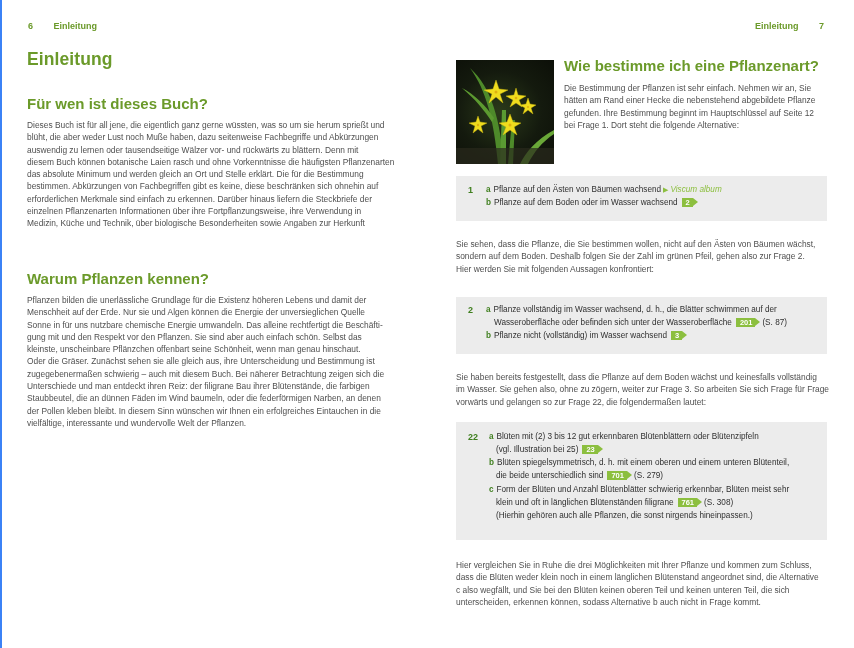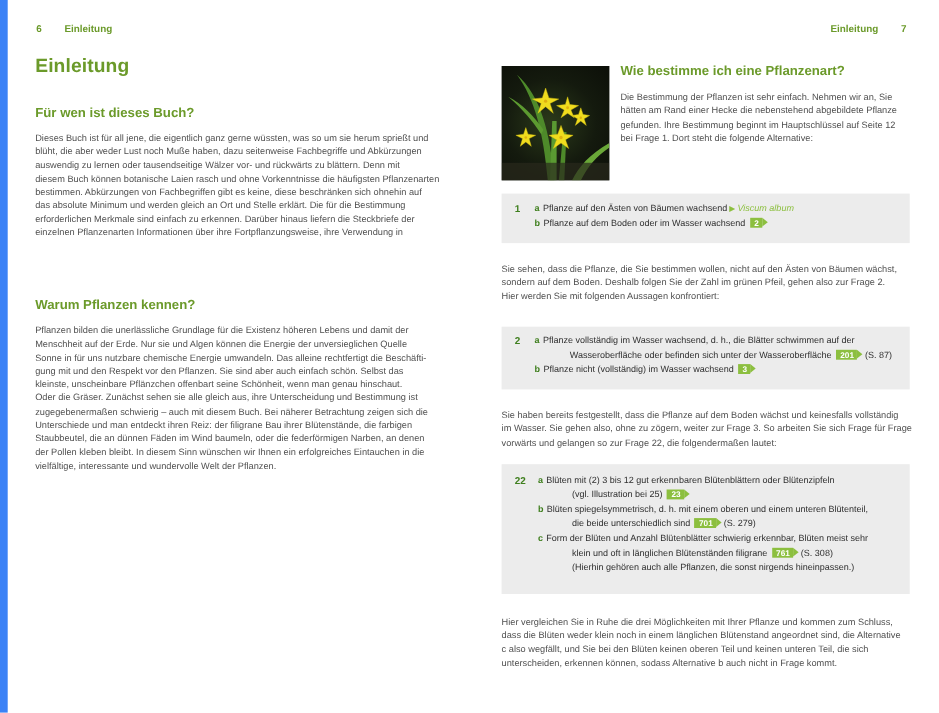--- a/index.html
+++ b/index.html
@@ -1,37 +1,37 @@
 <!DOCTYPE html>
 <html><head>
 <meta charset="utf-8">
 <style>
   * { box-sizing: border-box; margin: 0; padding: 0; }
   html, body { width: 854px; height: 648px; background: #ffffff; overflow: hidden; }
   body { font-family: "Liberation Sans", "DejaVu Sans", sans-serif; color: #4a4a4a; position: relative; }
   .spread { position: absolute; inset: 0; display: flex; }
   .page { position: relative; width: 427px; height: 648px; }
-  .page.left { border-left: 7px solid #3b82f6; }
+  .page.left { border-left: 2px solid #3b82f6; }
   .running-head { position: absolute; top: 21px; font-size: 9px; font-weight: bold; color: #6b9a2a; }
   .left .running-head { left: 26px; }
   .left .running-head .num { margin-right: 18px; }
   .right .running-head { right: 30px; }
   .right .running-head .num { margin-left: 18px; }
   .chapter-title { position: absolute; left: 25px; top: 49px; font-size: 17.5px; font-weight: bold; color: #6b9a2a; letter-spacing: 0.1px; }
-  .subhead { font-size: 12px; font-weight: bold; color: #6b9a2a; }
+  .subhead { font-size: 15px; font-weight: bold; color: #6b9a2a; }
   .body-text { font-size: 8.4px; line-height: 12.3px; color: #4f4f4f; }
   .abs { position: absolute; }
   .photo { position: absolute; left: 29px; top: 60px; width: 98px; height: 104px; background: radial-gradient(ellipse at 45% 50%, #2b3a1a 0%, #141a0e 55%, #0c0f08 100%); overflow: hidden; }
   .photo svg { width: 100%; height: 100%; display: block; }
   .keybox { position: absolute; left: 29px; width: 371px; background: #ececec; }
   .key-row { position: relative; font-size: 8.2px; line-height: 12.6px; color: #2f2f2f; }
   .key-num { position: absolute; left: 12px; font-weight: bold; color: #3f7f1e; font-size: 9px; }
   .key-letter { font-weight: bold; color: #3f7f1e; margin-right: 3px; }
   .key-line { position: absolute; left: 30px; white-space: nowrap; }
-  .key-cont { position: absolute; left: 38px; white-space: nowrap; margin-left: 24px; }
+  .key-cont { position: absolute; left: 38px; white-space: nowrap; }
   .badge { display: inline-block; position: relative; background: #8cbf3f; color: #ffffff; font-weight: bold; font-size: 7.5px; line-height: 9px; padding: 0 3px 0 4px; margin-left: 4px; margin-right: 7px; height: 9px; vertical-align: 0px; }
   .badge::after { content: ""; position: absolute; right: -5px; top: 0; border-top: 4.5px solid transparent; border-bottom: 4.5px solid transparent; border-left: 5px solid #8cbf3f; }
   .species-arrow { color: #8cbf3f; font-size: 7px; margin: 0 2px 0 2px; }
   .species { color: #8cbf3f; font-style: italic; }
 </style>
 </head>
 <body>
 
 <div class="spread">
 
@@ -41,24 +41,25 @@
       <span>Einleitung</span>
     </div>
     <div class="chapter-title">Einleitung</div>
 
     <div class="subhead abs" style="left:25px; top:95px;">Für wen ist dieses Buch?</div>
     <div class="body-text abs" style="left:25px; top:119px; width:400px;">
       <div>Dieses Buch ist für all jene, die eigentlich ganz gerne wüssten, was so um sie herum sprießt und</div>
       <div>blüht, die aber weder Lust noch Muße haben, dazu seitenweise Fachbegriffe und Abkürzungen</div>
       <div>auswendig zu lernen oder tausendseitige Wälzer vor- und rückwärts zu blättern. Denn mit</div>
       <div>diesem Buch können botanische Laien rasch und ohne Vorkenntnisse die häufigsten Pflanzenarten</div>
+      <div>das absolute Minimum und werden gleich an Ort und Stelle erklärt. Die für die Bestimmung</div>
       <div>bestimmen. Abkürzungen von Fachbegriffen gibt es keine, diese beschränken sich ohnehin auf</div>
-      <div>das absolute Minimum und werden gleich an Ort und Stelle erklärt. Die für die Bestimmung</div>
       <div>erforderlichen Merkmale sind einfach zu erkennen. Darüber hinaus liefern die Steckbriefe der</div>
       <div>einzelnen Pflanzenarten Informationen über ihre Fortpflanzungsweise, ihre Verwendung in</div>
+      <div>Medizin, Küche und Technik, über biologische Besonderheiten sowie Angaben zur Herkunft</div>
     </div>
 
     <div class="subhead abs" style="left:25px; top:270px;">Warum Pflanzen kennen?</div>
     <div class="body-text abs" style="left:25px; top:294px; width:400px;">
       <div>Pflanzen bilden die unerlässliche Grundlage für die Existenz höheren Lebens und damit der</div>
       <div>Menschheit auf der Erde. Nur sie und Algen können die Energie der unversieglichen Quelle</div>
       <div>Sonne in für uns nutzbare chemische Energie umwandeln. Das alleine rechtfertigt die Beschäfti-</div>
       <div>gung mit und den Respekt vor den Pflanzen. Sie sind aber auch einfach schön. Selbst das</div>
       <div>kleinste, unscheinbare Pflänzchen offenbart seine Schönheit, wenn man genau hinschaut.</div>
       <div>Oder die Gräser. Zunächst sehen sie alle gleich aus, ihre Unterscheidung und Bestimmung ist</div>

